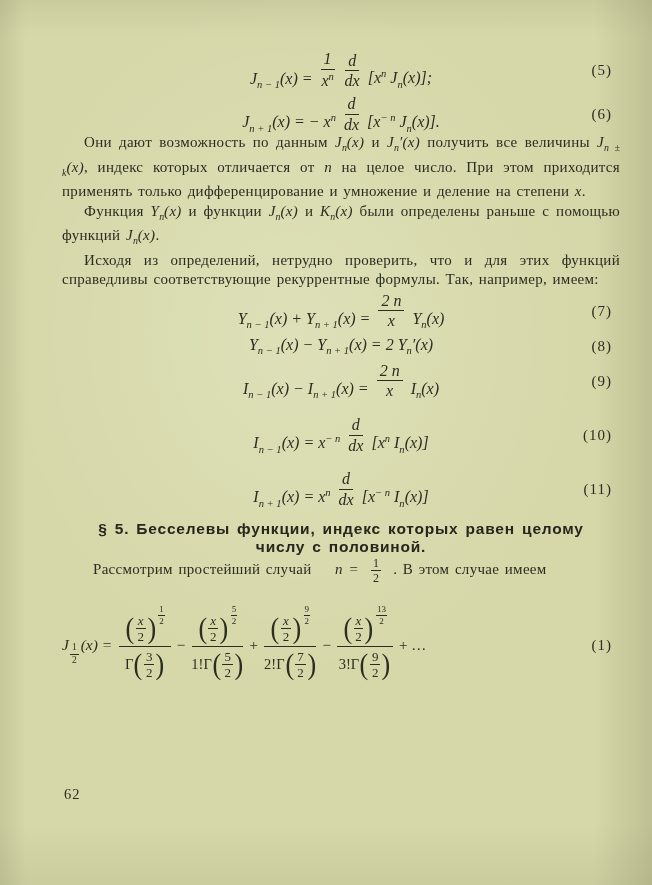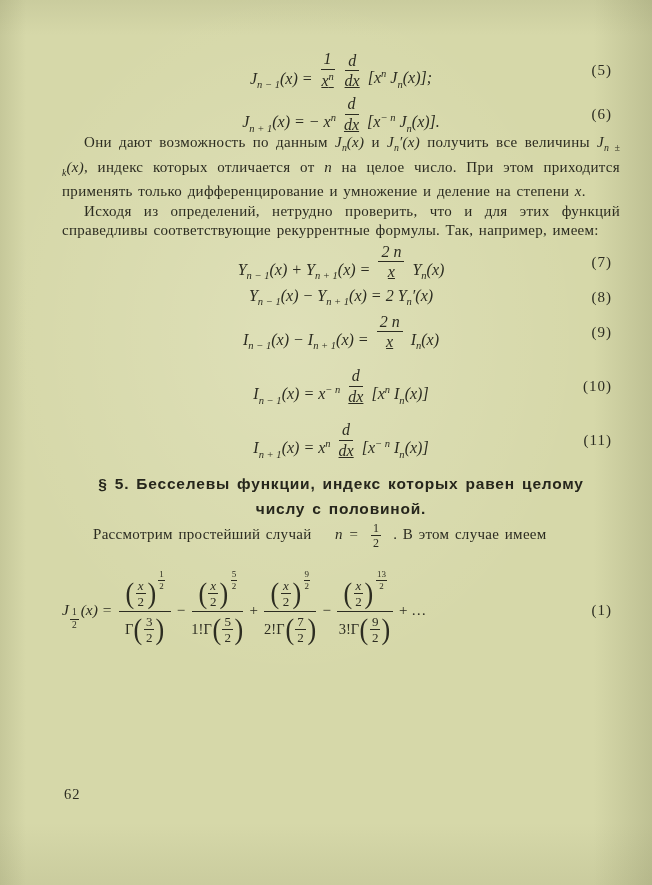--- a/index.html
+++ b/index.html
@@ -27,30 +27,30 @@
   .m sup,.eq sup{font-size:66%;letter-spacing:0;}
   
   .eqrow{
     position:relative;margin:0;display:flex;align-items:center;justify-content:center;
     font-size:16px;
   }
   .eq{font-style:italic;display:inline-flex;align-items:flex-end;gap:6px;white-space:nowrap;}
   .eqtag{position:absolute;right:8px;top:50%;transform:translateY(-50%);font-style:normal;font-size:15px;letter-spacing:1px;}
   .frac{display:inline-flex;flex-direction:column;align-items:center;font-style:italic;line-height:1.1;margin:0 2px;}
   .frac .fn{display:block;border-bottom:1.3px solid #2c2c21;padding:0 3px 1px;}
-  .frac .fd{display:block;padding-top:1px;text-decoration:underline;}
+  .frac .fd{display:block;padding-top:1px;}
   
   .mt10{margin-top:10px;} .mt8{margin-top:8px;} .mt5{margin-top:5px;}
   .mt4{margin-top:16px;} .mt2{margin-top:2px;}
   .h40{min-height:40px;} .h38{min-height:38px;} .h34{min-height:32px;} .h28{min-height:28px;}
   
   .heading{
     margin:12px auto 0;max-width:505px;
     font-family:"Liberation Sans","DejaVu Sans",sans-serif;
-    font-weight:bold;font-size:15.5px;line-height:25px;
+    font-weight:bold;font-size:15.5px;line-height:18px;
     text-align:center;letter-spacing:0.8px;word-spacing:2px;color:#26261c;
   }
   
   .vfrac{display:inline-flex;flex-direction:column;align-items:center;line-height:1;vertical-align:middle;}
   .vfrac .vn{display:block;border-bottom:1px solid #2c2c21;padding:0 2px 1px;}
   .vfrac .vd{display:block;padding-top:1px;}
   .inlf{font-size:12px;margin:0 3px;transform:translateY(1px);}
   .p6{white-space:nowrap;margin-top:8px;min-height:26px;display:flex;align-items:center;gap:9px;}
   .p6 .ind{display:inline-block;width:22px;}
   
@@ -103,20 +103,21 @@
             <span class="fn">d</span>
             <span class="fd">dx</span>
           </span>
         <span class="m">[x<sup>− n</sup> J<sub>n</sub>(x)].</span>
       </span>
       <span class="eqtag">(6)</span>
     </div>
 
     <p class="body indent mt8"><span>Они дают возможность по данным </span><span class="m">J<sub>n</sub>(x)</span><span> и </span><span class="m">J<sub>n</sub>′(x)</span><span> получить все величины </span><span class="m">J<sub>n ± k</sub>(x)</span><span>, индекс которых отличается от </span><span class="m">n</span><span> на целое число. При этом приходится применять только дифференцирование и умножение и деление на степени </span><span class="m">x</span><span>.</span></p>
 
+    <p class="body indent"><span>Функция </span><span class="m">Y<sub>n</sub>(x)</span><span> и функции </span><span class="m">J<sub>n</sub>(x)</span><span> и </span><span class="m">K<sub>n</sub>(x)</span><span> были определены раньше с помощью функций </span><span class="m">J<sub>n</sub>(x)</span><span>.</span></p>
 
     <p class="body indent"><span>Исходя из определений, нетрудно проверить, что и для этих функций справедливы соответствующие рекуррентные формулы. Так, например, имеем:</span></p>
 
     <div class="eqrow mt2 h34">
       <span class="eq">
         <span class="m">Y<sub>n − 1</sub>(x) + Y<sub>n + 1</sub>(x) =</span>
         <span class="frac">
             <span class="fn">2 n</span>
             <span class="fd">x</span>
           </span>

